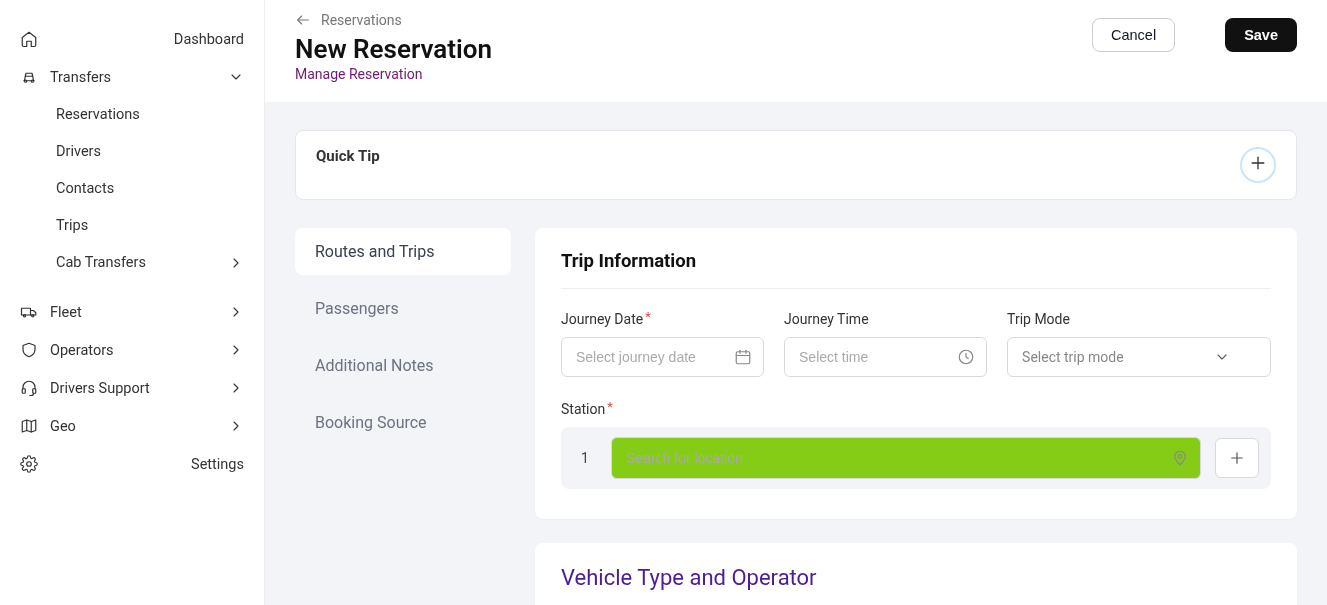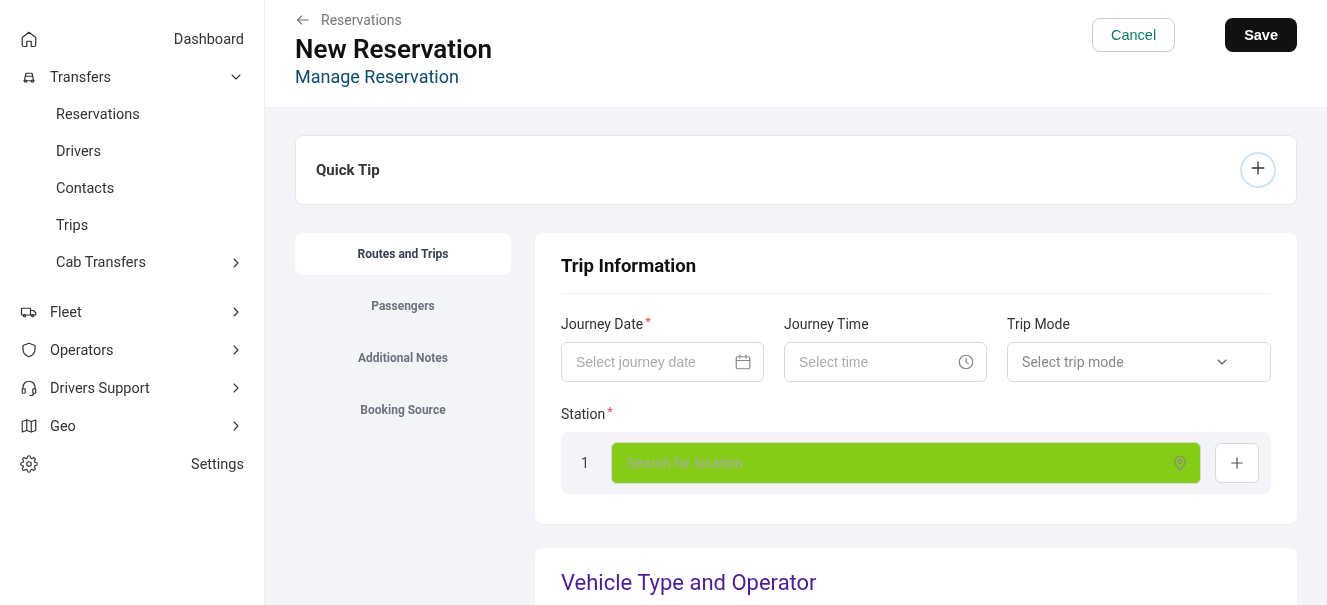--- a/index.html
+++ b/index.html
@@ -16,36 +16,36 @@
   .subnav .nav-item.sub-arrow { display:flex; }
   .nav-spacer { padding: 12px 0 0 0; }
   
   
   .main { flex: 1; display: flex; flex-direction: column; height: 100%; overflow: hidden; }
   .header { padding: 12px 30px 20px 30px; background: #fff; display: flex; align-items: flex-start; }
   .header-left { flex: 1; }
   .breadcrumb { display: flex; align-items: center; color: #777; font-size: 14px; margin-bottom: 6px; }
   .breadcrumb .back-icon { width: 16px; height: 16px; margin-right: 10px; }
   .page-title { font-size: 26px; font-weight: 600; color: #111; margin-bottom: 2px; }
-  .page-subtitle { font-size: 18px; color: #0c4a6e; }
+  .page-subtitle { font-size: 14px; color: #701a75; }
   .header-actions { display: flex; gap: 10px; align-items: flex-start; padding-top: 6px; }
   .btn { padding: 8px 18px; border-radius: 8px; font-size: 14.5px; cursor: pointer; border: 1px solid transparent; }
-  .btn-secondary { background: #fff; border-color: #ccc; color: #0f766e; }
+  .btn-secondary { background: #fff; border-color: #ccc; color: #0f172a; }
   .btn-primary { background: #111; color: #fff; font-weight: 600; margin-left: 40px; }
   
   .content { flex: 1; background: #f3f4f8; padding: 28px 30px; overflow-y: auto; }
   
-  .quick-tip { background: #fff; border: 1px solid #e5e7eb; border-radius: 8px; padding: 16px 20px; display: flex; align-items: center; justify-content: space-between; margin-bottom: 28px; }
+  .quick-tip { background: #fff; border: 1px solid #e5e7eb; border-radius: 8px; padding: 16px 20px; display: flex; justify-content: space-between; margin-bottom: 28px; }
   .quick-tip-title { font-weight: 700; font-size: 15px; }
   .plus-circle { width: 36px; height: 36px; border: 2px solid #cfe4f5; border-radius: 50%; display: flex; align-items:center; justify-content:center; }
   .plus-circle svg { width: 20px; height: 20px; }
   
   .form-row { display: flex; gap: 24px; align-items: flex-start; }
   .side-tabs { width: 216px; display:flex; flex-direction:column; gap: 10px; }
-  .side-tab { padding: 14px 20px; border-radius: 8px; font-size: 12px; font-weight: 700; color: #6b7280; cursor:pointer;text-align:center; }
+  .side-tab { padding: 14px 20px; border-radius: 8px; font-size: 16px; font-weight: 400; color: #6b7280; cursor:pointer; }
   .side-tab.active { background: #fff; color: #374151; }
   
   .panel { flex:1; background: #fff; border-radius: 8px; padding: 22px 26px 30px 26px; box-shadow: 0 1px 2px rgba(0,0,0,0.03); }
   .panel-title { font-size: 18.5px; font-weight: 700; color: #111; padding-bottom: 16px; border-bottom: 1px solid #eee; margin-bottom: 22px; }
   
   .field-row { display: flex; gap: 20px; margin-bottom: 24px; }
   .field { flex: 1; display:flex; flex-direction: column; }
   .field-label { font-size: 14px; color: #333; margin-bottom: 10px; }
   .field-label .req { color: #e34b4b; font-size: 13px; position: relative; top: -3px; left:2px; }
   .input-wrap { position: relative; }

